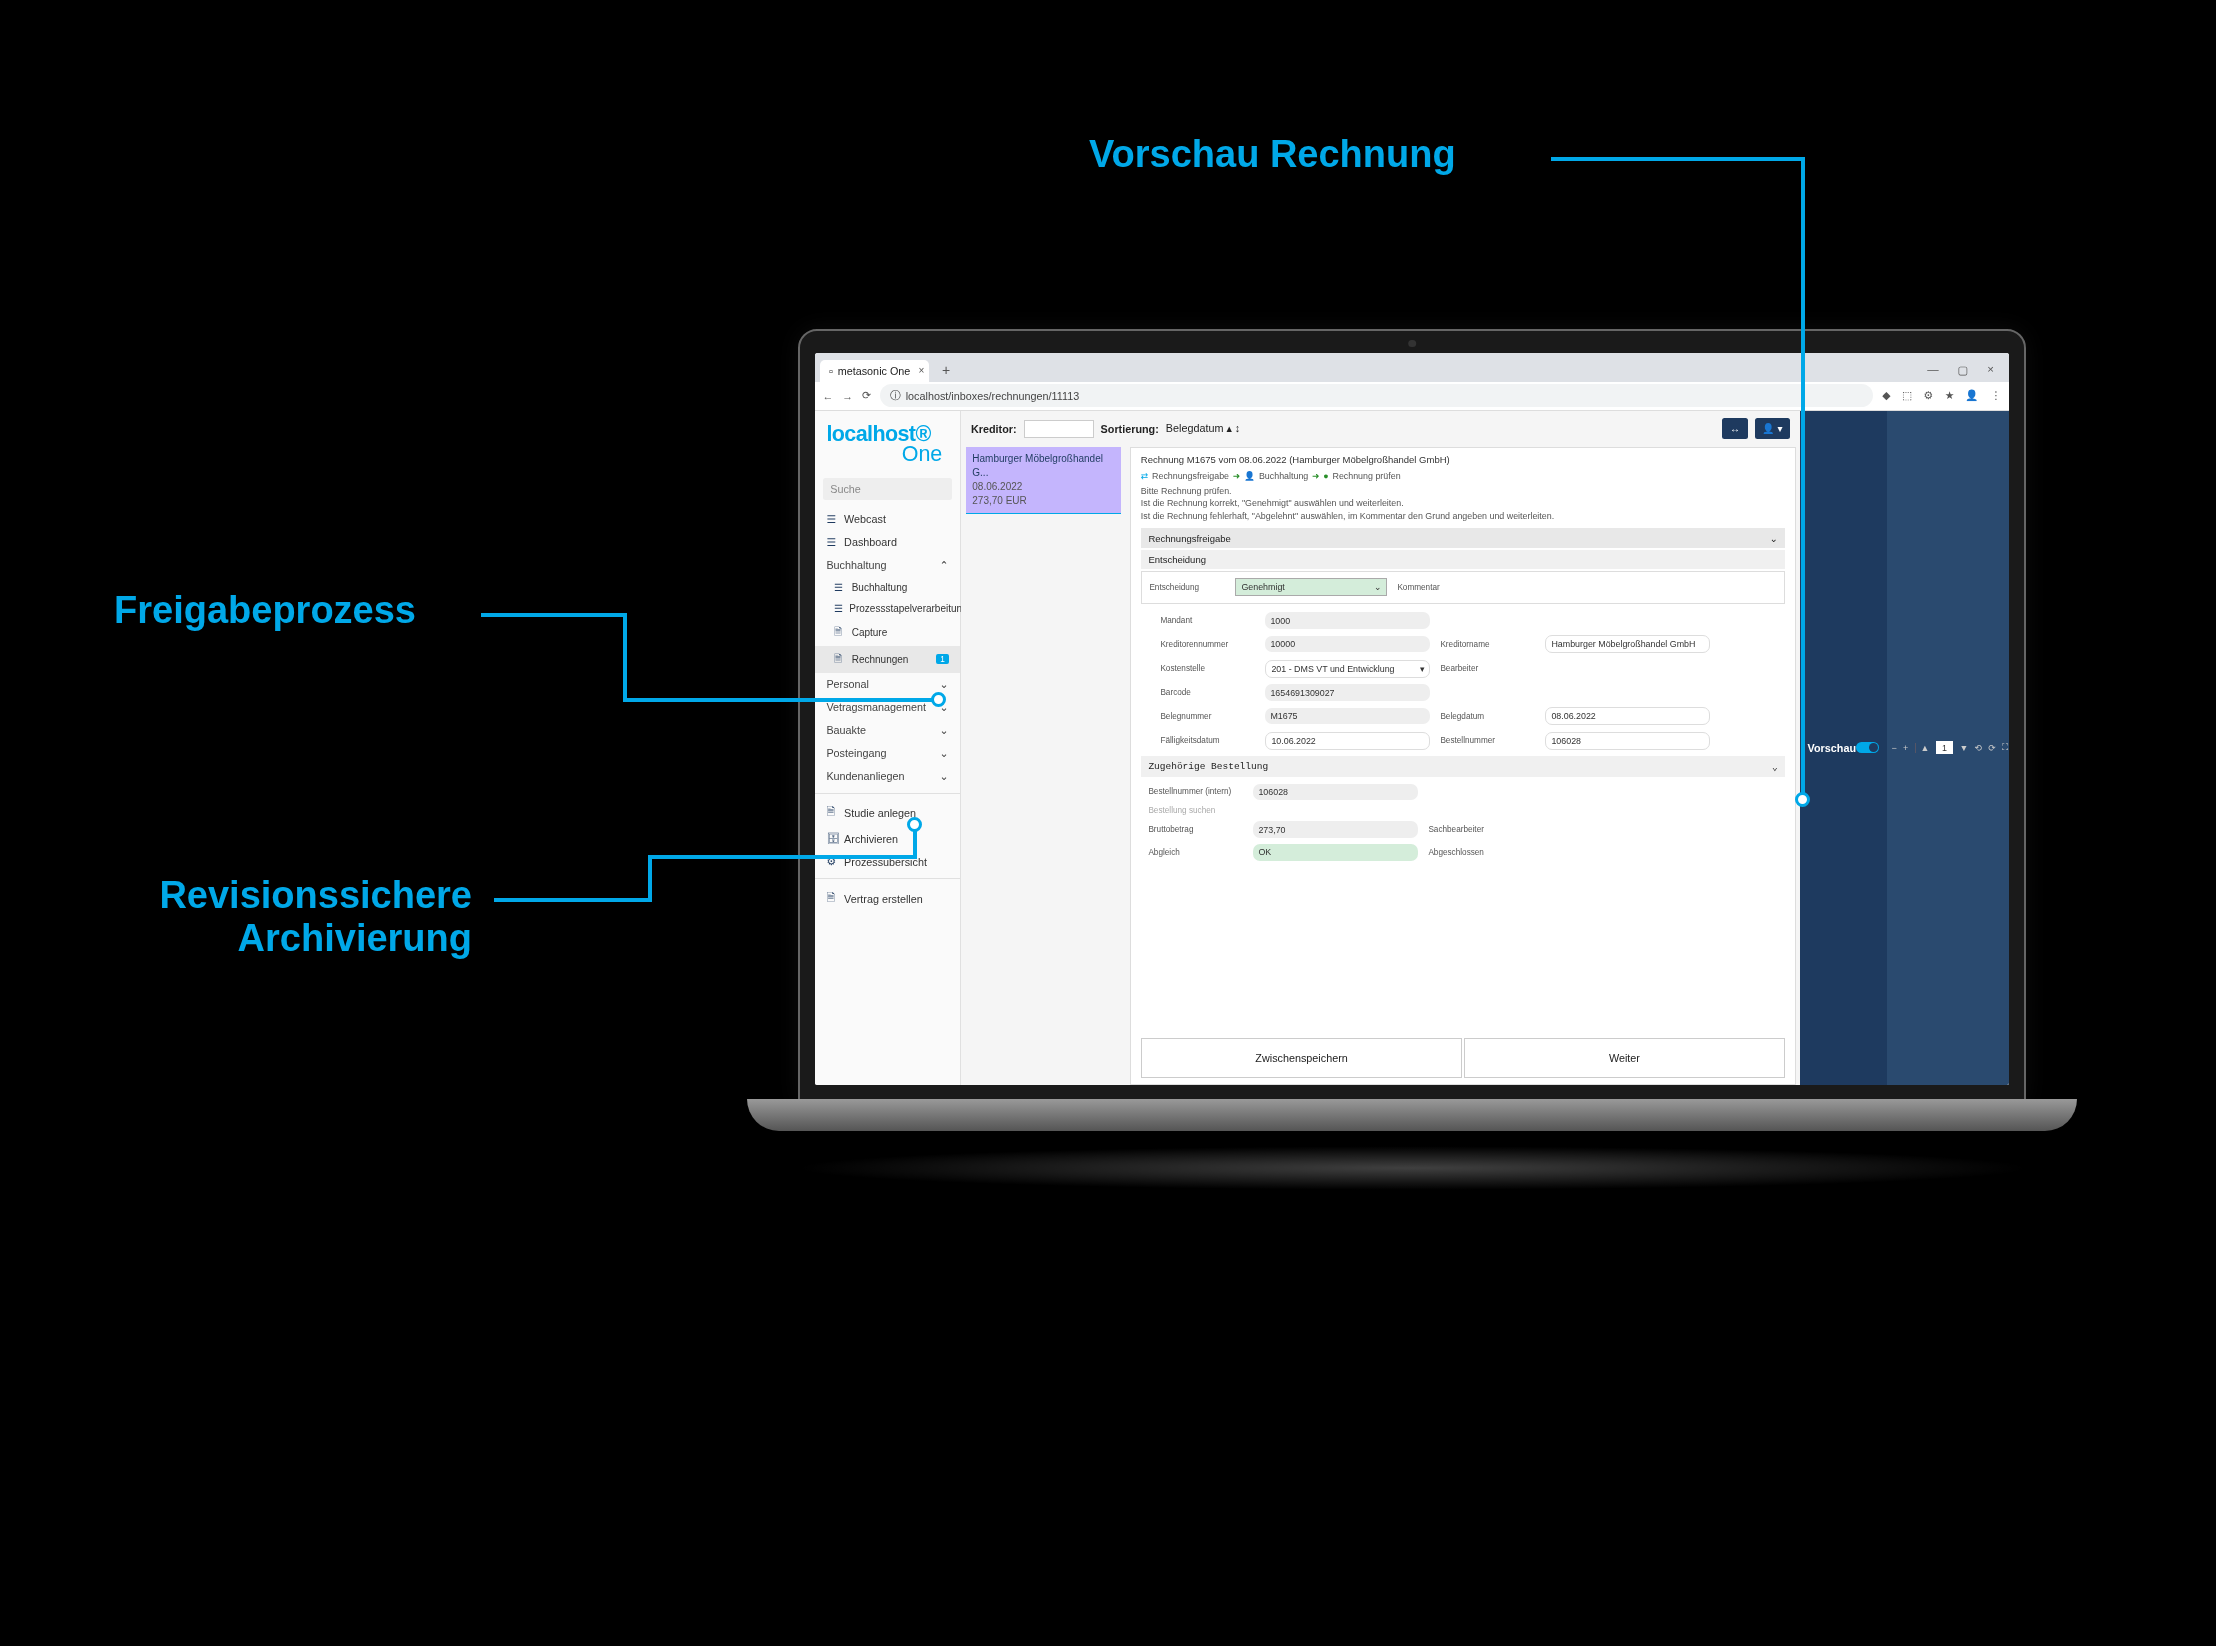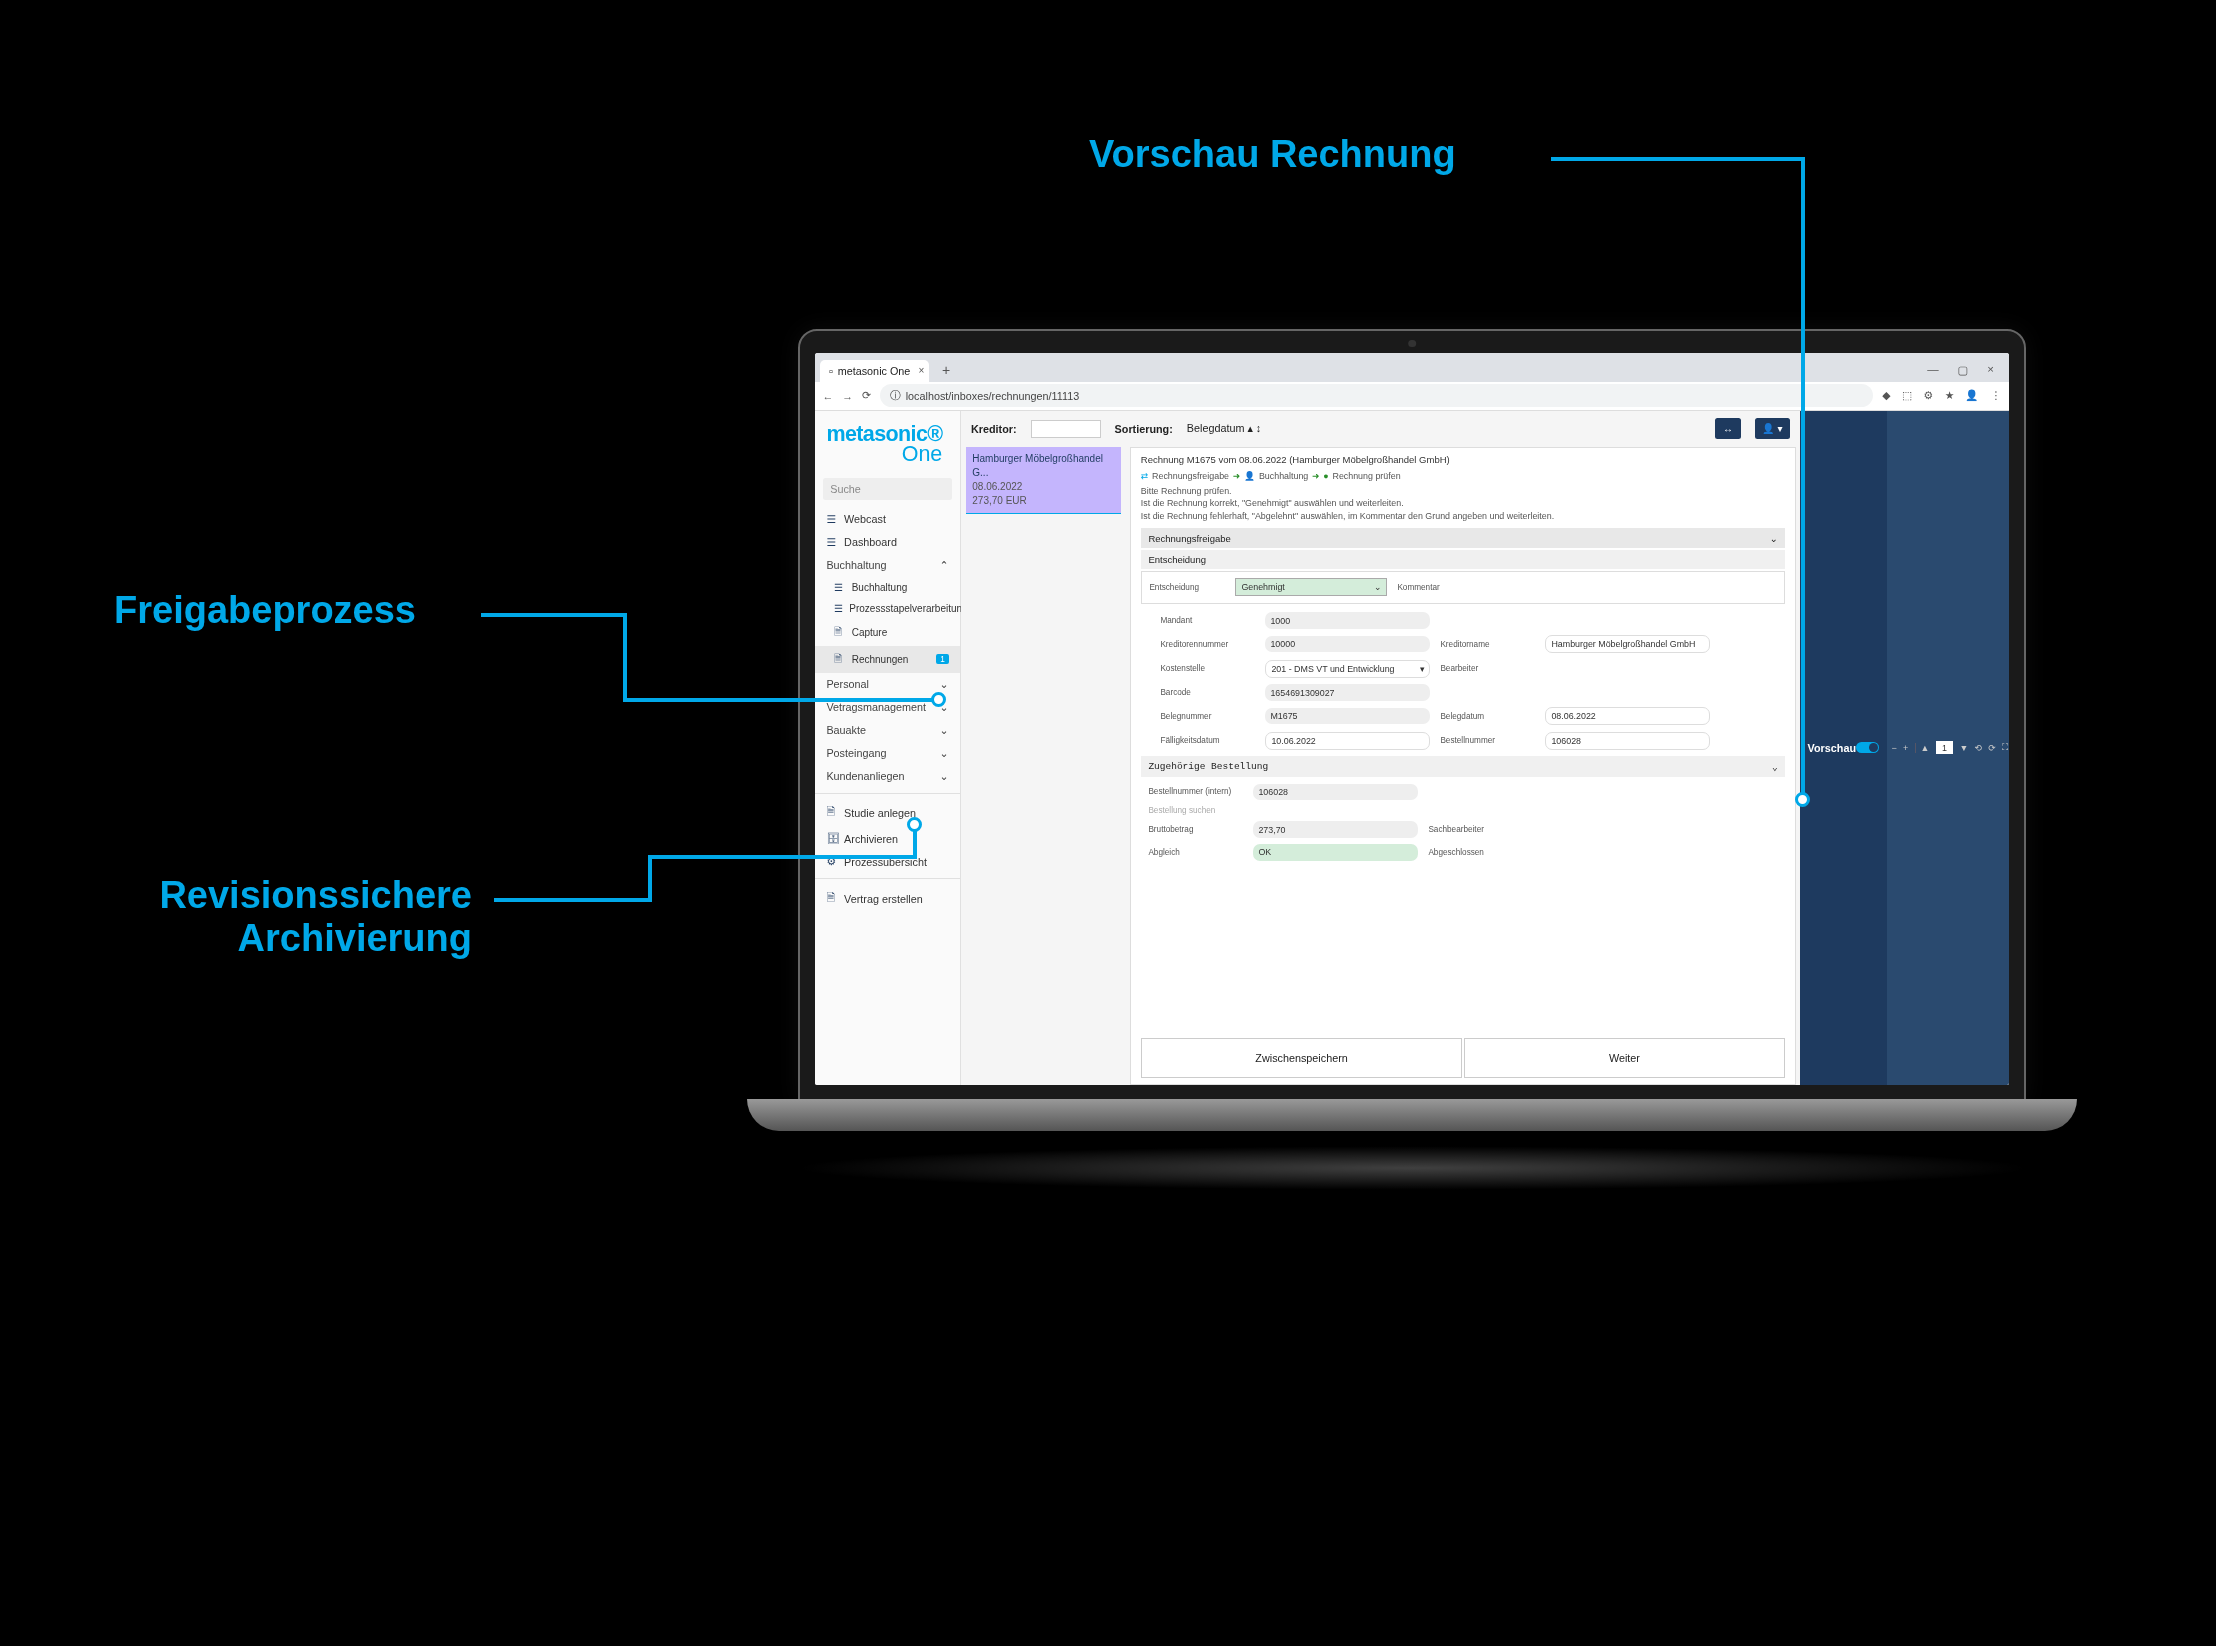--- a/index.html
+++ b/index.html
@@ -37,21 +37,21 @@
 .search-box { margin: 0 7.6px 7.6px; padding: 5px 7.6px; background: #eee; border-radius: 2.5px; color: #888; font-size: 10.8px; }
 .nav-item { padding: 5px 11.4px; font-size: 10.8px; color: #333; display: flex; align-items: center; gap: 6.3px; cursor: pointer; }
 .nav-item.sub { padding-left: 19px; font-size: 10px; }
 .nav-item.group { font-weight: normal; color: #444; justify-content: space-between; }
 .nav-item.active { background: #e8e8e8; color: #333; font-weight: normal; position: relative; }
 .nav-badge { background: #00a8e8; color: #fff; border-radius: 1.9px; padding: 0.6px 3.8px; font-size: 8.2px; }
 .nav-icon { width: 11.4px; display: inline-flex; color: #1e3a5f; }
 .nav-sep { height: 0.6px; background: #e0e0e0; margin: 5px 0; }
 
 .main { flex: 1; background: #f5f5f5; display: flex; flex-direction: column; position: relative; }
-.toolbar { padding: 7.6px 10px; display: flex; align-items: center; gap: 14px; font-size: 10.8px; }
+.toolbar { padding: 7.6px 10px; display: flex; align-items: center; gap: 7px; font-size: 10.8px; }
 .toolbar-label { font-weight: bold; color: #222; }
 .toolbar-input { border: 0.6px solid #ccc; background: #fff; padding: 2.5px 5px; width: 70px; font-size: 10px; }
 .toolbar-spacer { flex: 1; }
 .toolbar-btn { background: #1e3a5f; color: #fff; padding: 5px 7.6px; border-radius: 2.5px; font-size: 10px; }
 
 .content-row { display: flex; flex: 1; overflow: hidden; }
 .list-col { width: 165px; padding: 0 5px; }
 .list-item { background: #c4b5fd; border-bottom: 1.3px solid #00a8e8; padding: 5px 6.3px; font-size: 10px; line-height: 1.4; }
 .list-item .li-title { color: #1e3a5f; }
 .list-item .li-date { color: #555; }
@@ -150,21 +150,21 @@
         <span>★</span>
         <span>👤</span>
         <span>⋮</span>
       </div>
     </div>
 
     <div class="app">
 
       <div class="sidebar">
         <div class="logo">
-          <div class="logo-main"><span>metasonic</span><span style="color:#00a8e8;">®</span></div>
+          <div class="logo-main"><span>localhost</span><span style="color:#00a8e8;">®</span></div>
           <div class="logo-sub">One</div>
         </div>
         <div class="search-box">Suche</div>
 
         <div class="nav-item">
             <span class="nav-icon">☰</span>
             <span>Webcast</span>
           </div>
         <div class="nav-item">
             <span class="nav-icon">☰</span>

